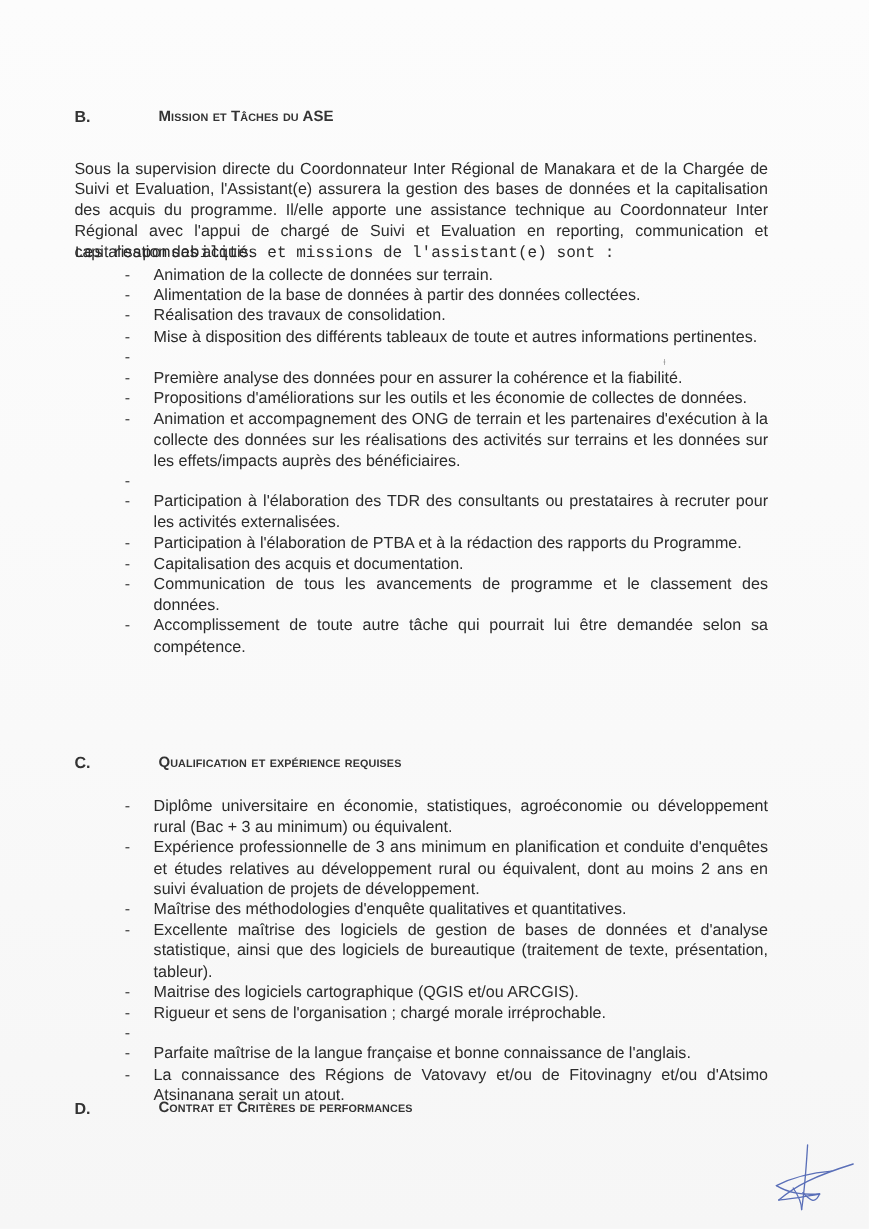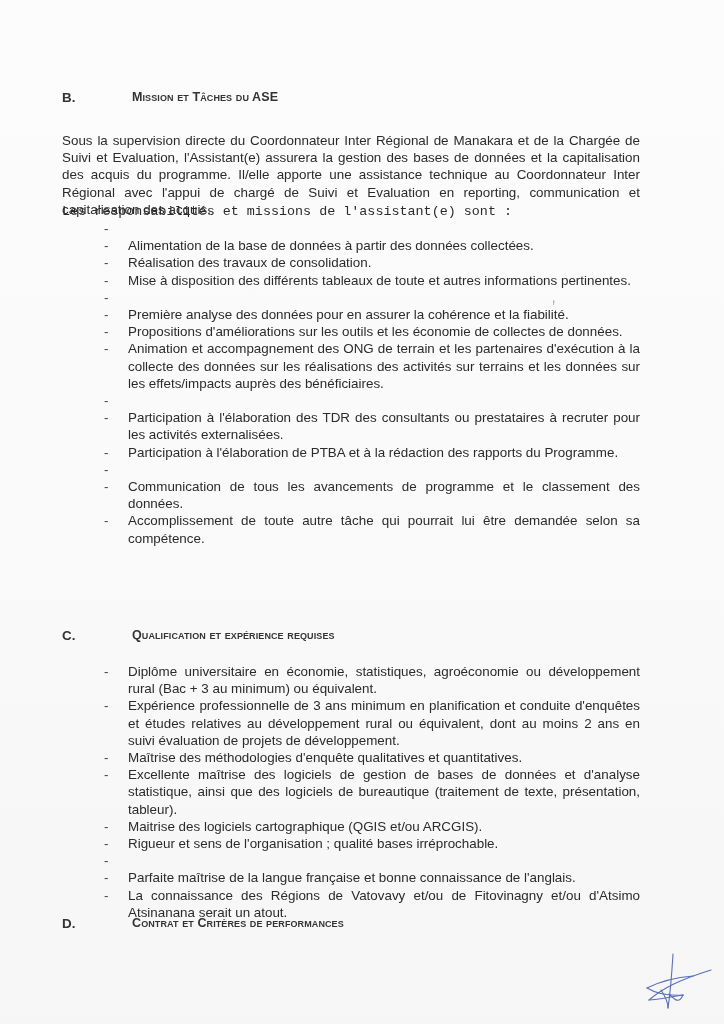--- a/index.html
+++ b/index.html
@@ -95,20 +95,21 @@
     <span class="section-letter">B.</span>
     <span class="sc">Mission et Tâches du ASE</span>
   </div>
 
   <div class="para" style="top:132px;">Sous la supervision directe du Coordonnateur Inter Régional de Manakara et de la Chargée de Suivi et Evaluation, l'Assistant(e) assurera la gestion des bases de données et la capitalisation des acquis du programme. Il/elle apporte une assistance technique au Coordonnateur Inter Régional avec l'appui de chargé de Suivi et Evaluation en reporting, communication et capitalisation des acquis.</div>
   <div class="para" style="top:203px;font-family:Liberation Mono, monospace;">Les responsabilités et missions de l'assistant(e) sont :</div>
 
   <ul class="list" id="list-b" style="top:220px;">
       <li>
         <span class="bullet">-</span>
+        <span class="item-text">Animation de la collecte de données sur terrain.</span>
       </li>
       <li>
         <span class="bullet">-</span>
         <span class="item-text">Alimentation de la base de données à partir des données collectées.</span>
       </li>
       <li>
         <span class="bullet">-</span>
         <span class="item-text">Réalisation des travaux de consolidation.</span>
       </li>
       <li>
@@ -136,20 +137,21 @@
       <li>
         <span class="bullet">-</span>
         <span class="item-text">Participation à l'élaboration des TDR des consultants ou prestataires à recruter pour les activités externalisées.</span>
       </li>
       <li>
         <span class="bullet">-</span>
         <span class="item-text">Participation à l'élaboration de PTBA et à la rédaction des rapports du Programme.</span>
       </li>
       <li>
         <span class="bullet">-</span>
+        <span class="item-text">Capitalisation des acquis et documentation.</span>
       </li>
       <li>
         <span class="bullet">-</span>
         <span class="item-text">Communication de tous les avancements de programme et le classement des données.</span>
       </li>
       <li>
         <span class="bullet">-</span>
         <span class="item-text">Accomplissement de toute autre tâche qui pourrait lui être demandée selon sa compétence.</span>
       </li>
     </ul>
@@ -175,21 +177,21 @@
       <li>
         <span class="bullet">-</span>
         <span class="item-text">Excellente maîtrise des logiciels de gestion de bases de données et d'analyse statistique, ainsi que des logiciels de bureautique (traitement de texte, présentation, tableur).</span>
       </li>
       <li>
         <span class="bullet">-</span>
         <span class="item-text">Maitrise des logiciels cartographique (QGIS et/ou ARCGIS).</span>
       </li>
       <li>
         <span class="bullet">-</span>
-        <span class="item-text">Rigueur et sens de l'organisation ; qualité bases irréprochable.</span>
+        <span class="item-text">Rigueur et sens de l'organisation ; chargé morale irréprochable.</span>
       </li>
       <li>
         <span class="bullet">-</span>
       </li>
       <li>
         <span class="bullet">-</span>
         <span class="item-text">Parfaite maîtrise de la langue française et bonne connaissance de l'anglais.</span>
       </li>
       <li>
         <span class="bullet">-</span>

